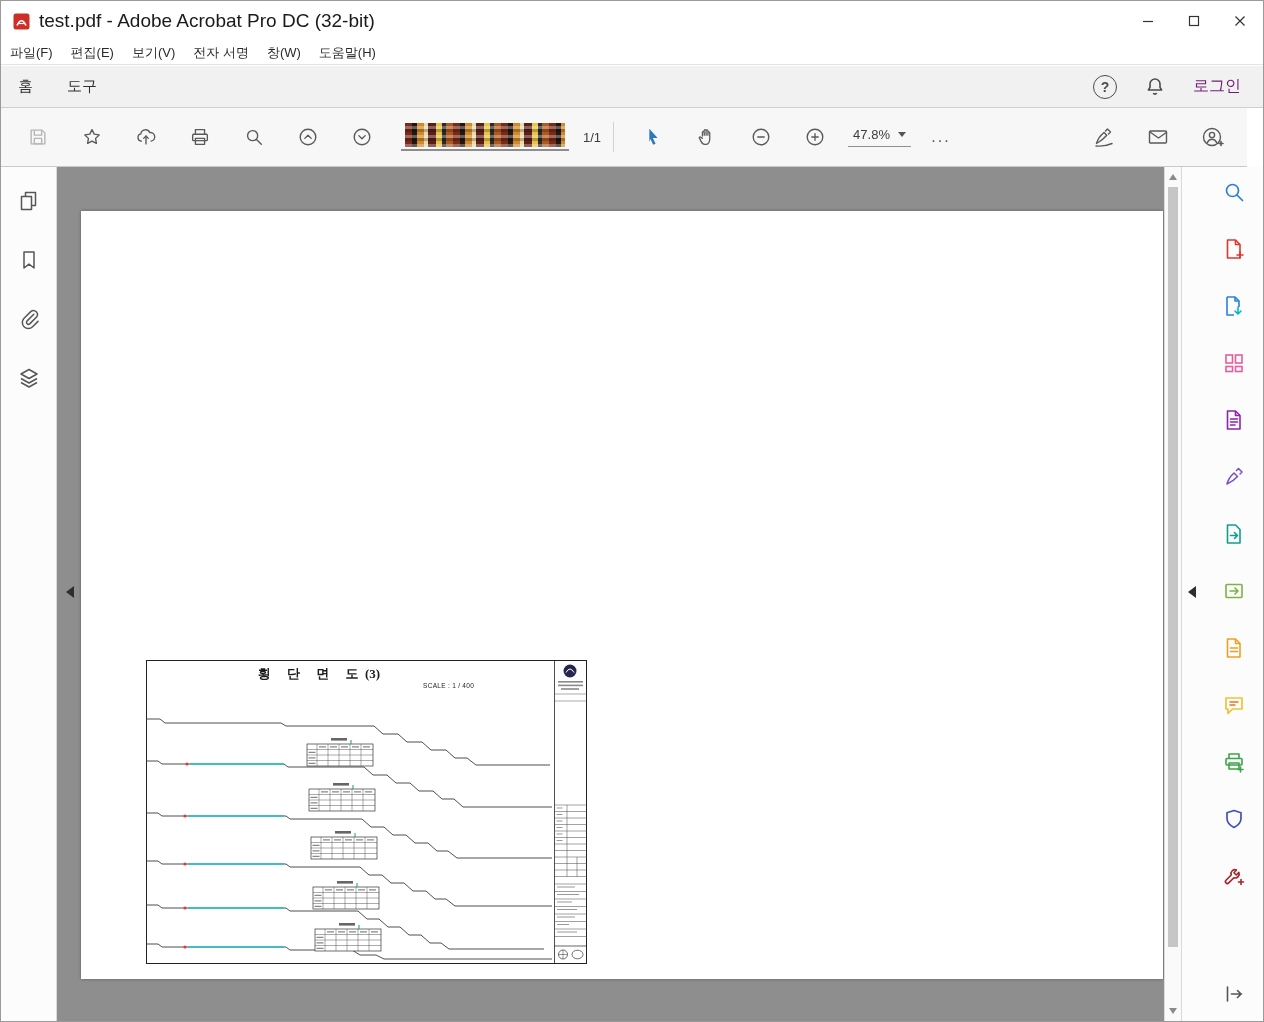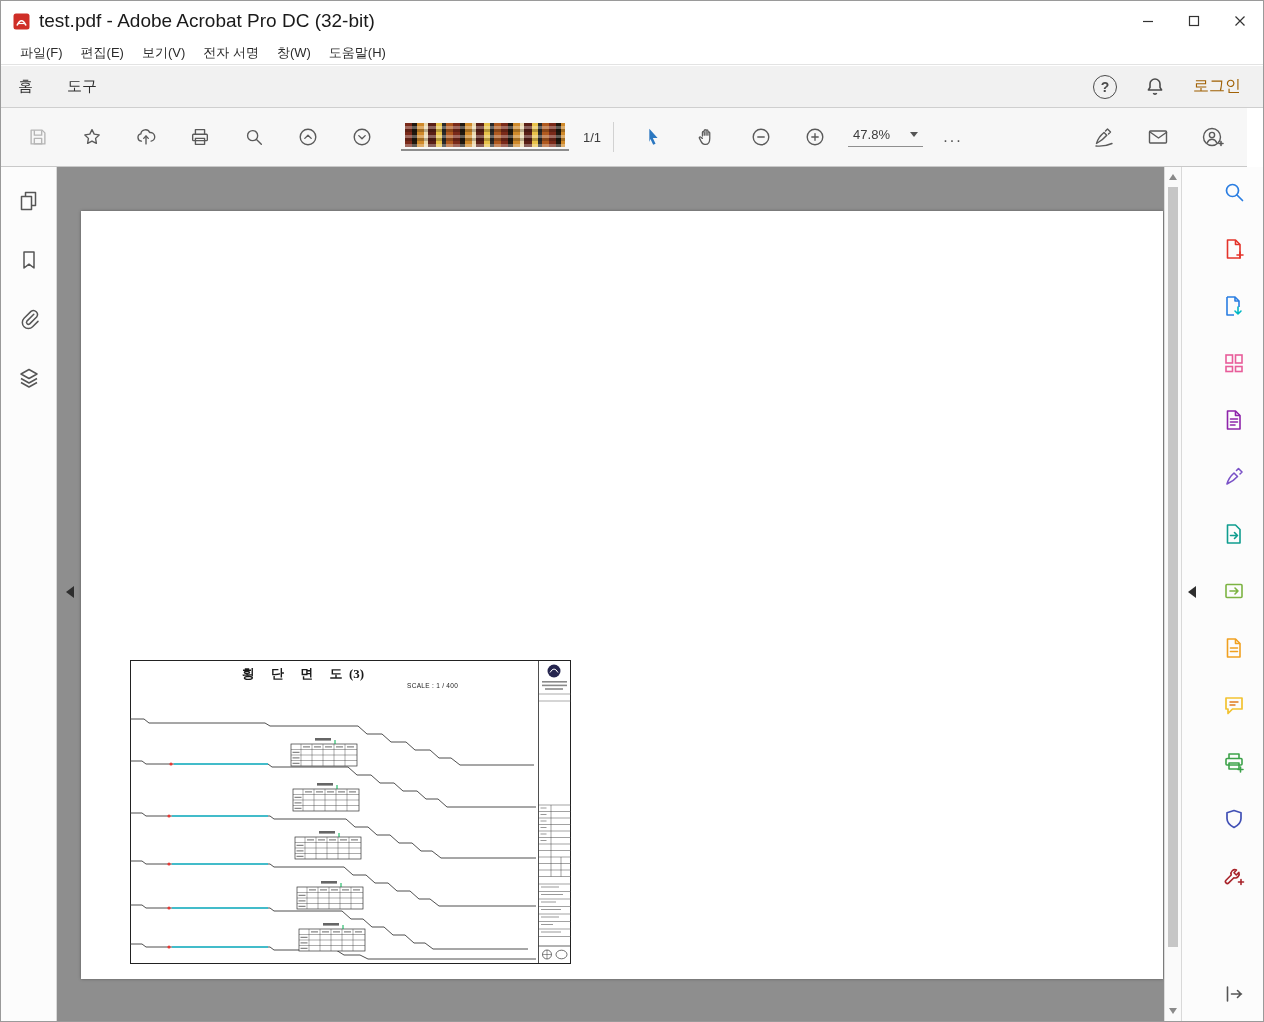--- a/index.html
+++ b/index.html
@@ -8,60 +8,60 @@
 
   
   .titlebar { position:absolute; top:0; left:0; right:0; height:40px; background:#fff; display:flex; align-items:center; }
   .titlebar .appicon { margin-left:12px; width:17px; height:17px; flex:0 0 auto; }
   .titlebar .wtitle { margin-left:9px; font-size:19px; color:#1a1a1a; }
   .wcontrols { margin-left:auto; display:flex; height:40px; }
   .wbtn { width:46px; height:40px; display:flex; align-items:center; justify-content:center; color:#333; }
   .wbtn svg { stroke:#333; }
 
   
-  .menubar { position:absolute; top:40px; left:0; right:0; height:24px; background:#fff; display:flex; align-items:center; padding-left:10px; border-bottom:1px solid #e3e3e3; }
+  .menubar { position:absolute; top:40px; left:0; right:0; height:24px; background:#fff; display:flex; align-items:center; border-bottom:1px solid #e3e3e3; }
   .menu-item { font-size:13px; color:#2b2b2b; padding:0 9px; cursor:default; }
 
   
   .tabbar { position:absolute; top:65px; left:0; right:0; height:42px; background:#f1f1f1; border-bottom:1px solid #cfcfcf; display:flex; align-items:stretch; }
   .tab-simple { display:flex; align-items:center; padding:0 17px; font-size:15px; color:#2e2e2e; }
   .doc-tab { margin-left:18px; width:224px; background:#f7f7f7; border-left:1px solid #d2d2d2; border-right:1px solid #d2d2d2; display:flex; align-items:center; justify-content:center; position:relative; font-size:15px; color:#2e2e2e; }
   .doc-tab .closex { position:absolute; right:10px; top:13px; width:15px; height:15px; }
   .tabbar-right { margin-left:auto; display:flex; align-items:center; gap:26px; padding-right:22px; }
   .help-circle { width:24px; height:24px; border:1.6px solid #4b4b4b; border-radius:50%; display:flex; align-items:center; justify-content:center; font-size:14px; font-weight:bold; color:#4b4b4b; }
-  .login-label { font-size:16px; color:#a16207; }
+  .login-label { font-size:16px; color:#701a75; }
 
   
   .toolbar { position:absolute; top:107px; left:0; right:16px; height:59px; background:#f7f7f7; border-bottom:1px solid #c9c9c9; display:flex; align-items:center; padding-left:10px; }
   .tbtn { width:54px; height:42px; display:flex; align-items:center; justify-content:center; color:#5a5a5a; border-radius:3px; flex:0 0 auto; }
   .tbtn.disabled { color:#b5b5b5; }
   .vsep { width:1px; height:30px; background:#d2d2d2; margin:0 12px; flex:0 0 auto; }
   .redacted-field { margin-left:12px; width:168px; border-bottom:2px solid #8d8d8d; padding-bottom:2px; flex:0 0 auto; }
   .mosaic { height:24px; width:160px; margin:0 auto;
     background:
       repeating-linear-gradient(0deg, rgba(255,255,255,.30) 0 3px, rgba(0,0,0,0) 3px 6px, rgba(0,0,0,.22) 6px 9px),
       repeating-linear-gradient(90deg,#7a2a1a 0 7px,#20180f 7px 12px,#d08a2a 12px 19px,#ead9b0 19px 23px,#5a1f16 23px 31px,#e8c24a 31px 37px,#2a2a2a 37px 41px,#b05a20 41px 48px);
   }
   .page-indicator { margin-left:14px; font-size:13px; color:#3c3c3c; flex:0 0 auto; }
-  .zoomctl { margin-left:6px; display:flex; align-items:center; gap:20px; border-bottom:1px solid #8f8f8f; padding:0 5px 4px; flex:0 0 auto; }
+  .zoomctl { margin-left:6px; display:flex; align-items:center; gap:8px; border-bottom:1px solid #8f8f8f; padding:0 5px 4px; flex:0 0 auto; }
   .zoomctl .zval { font-size:13px; color:#3c3c3c; }
   .caret-down { width:0; height:0; border-left:4px solid transparent; border-right:4px solid transparent; border-top:5px solid #555; }
   .more-dots { margin-left:10px; font-size:16px; letter-spacing:2px; color:#555; width:40px; text-align:center; flex:0 0 auto; }
   .toolbar-right { position:absolute; right:8px; top:8px; display:flex; }
 
   
   .main { position:absolute; top:166px; left:0; right:0; bottom:0; display:flex; }
   .left-rail { width:56px; background:#fcfcfc; border-right:1px solid #d9d9d9; display:flex; flex-direction:column; align-items:center; padding-top:20px; gap:31px; }
   .rail-btn { width:28px; height:28px; display:flex; align-items:center; justify-content:center; color:#565656; }
 
   .doc-area { position:relative; flex:1; background:#8e8e8e; overflow:hidden; }
   .pdf-page { position:absolute; left:24px; top:44px; width:1082px; height:768px; background:#fff; box-shadow:0 0 3px rgba(0,0,0,.35); }
   .panel-toggle-left { position:absolute; left:9px; top:419px; width:0; height:0; border-top:6px solid transparent; border-bottom:6px solid transparent; border-right:8px solid #2e2e2e; }
 
-  .dwg { position:absolute; left:49px; top:449px; width:441px; height:304px; }
+  .dwg { position:absolute; left:65px; top:449px; width:441px; height:304px; }
   .dwg-title { position:absolute; left:88px; top:5px; width:170px; text-align:center; font-family:"Liberation Serif", serif; font-size:13px; font-weight:bold; color:#1a1a1a; white-space:pre; }
   .dwg-scale { position:absolute; left:277px; top:22px; font-size:6.5px; color:#222; letter-spacing:.3px; }
 
   .scrollbar-v { width:17px; background:#fafafa; border-left:1px solid #dcdcdc; position:relative; }
   .sb-arrow-up { position:absolute; top:7px; left:4px; width:0; height:0; border-left:4px solid transparent; border-right:4px solid transparent; border-bottom:6px solid #8a8a8a; }
   .sb-arrow-down { position:absolute; bottom:7px; left:4px; width:0; height:0; border-left:4px solid transparent; border-right:4px solid transparent; border-top:6px solid #8a8a8a; }
   .sb-thumb { position:absolute; top:20px; left:3px; width:10px; height:760px; background:#c6c6c6; }
 
   .right-rail { width:82px; background:#fcfcfc; border-left:1px solid #d9d9d9; position:relative; }
   .right-rail .rr-col { position:absolute; top:12px; right:16px; display:flex; flex-direction:column; gap:31px; align-items:center; }

